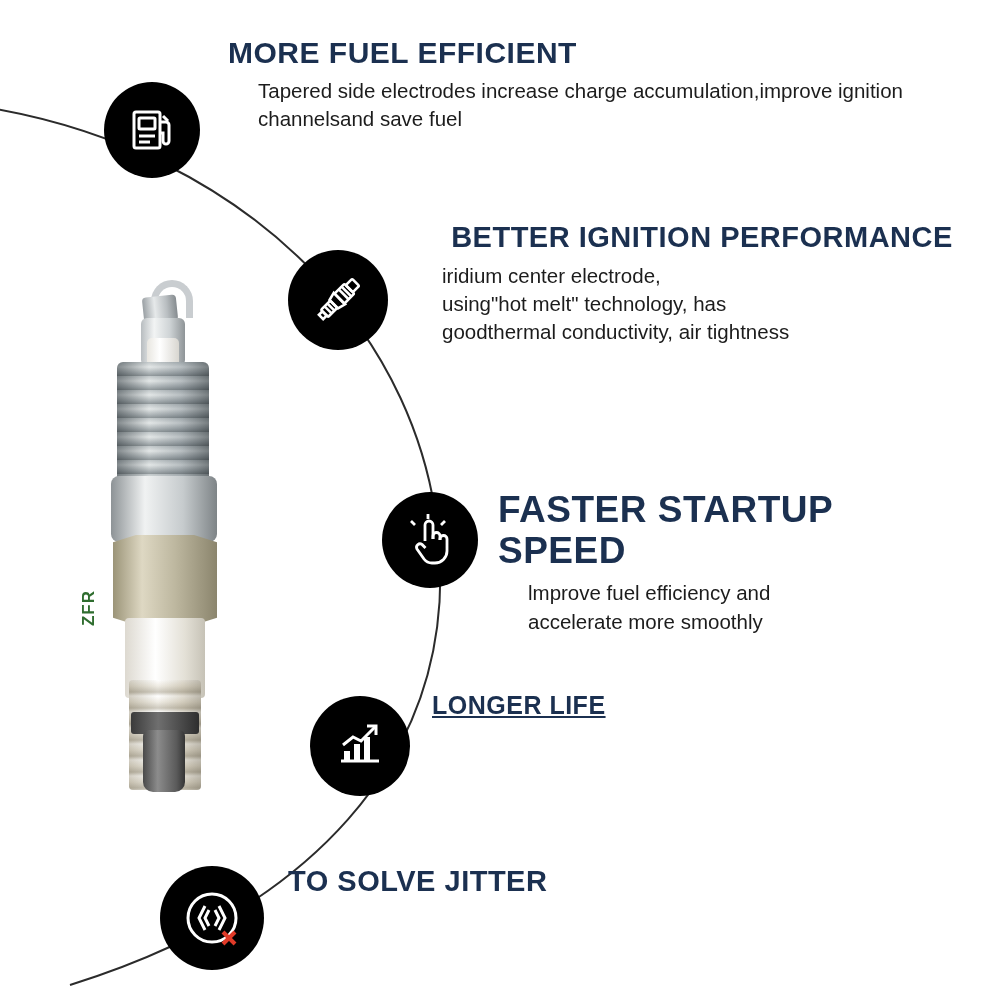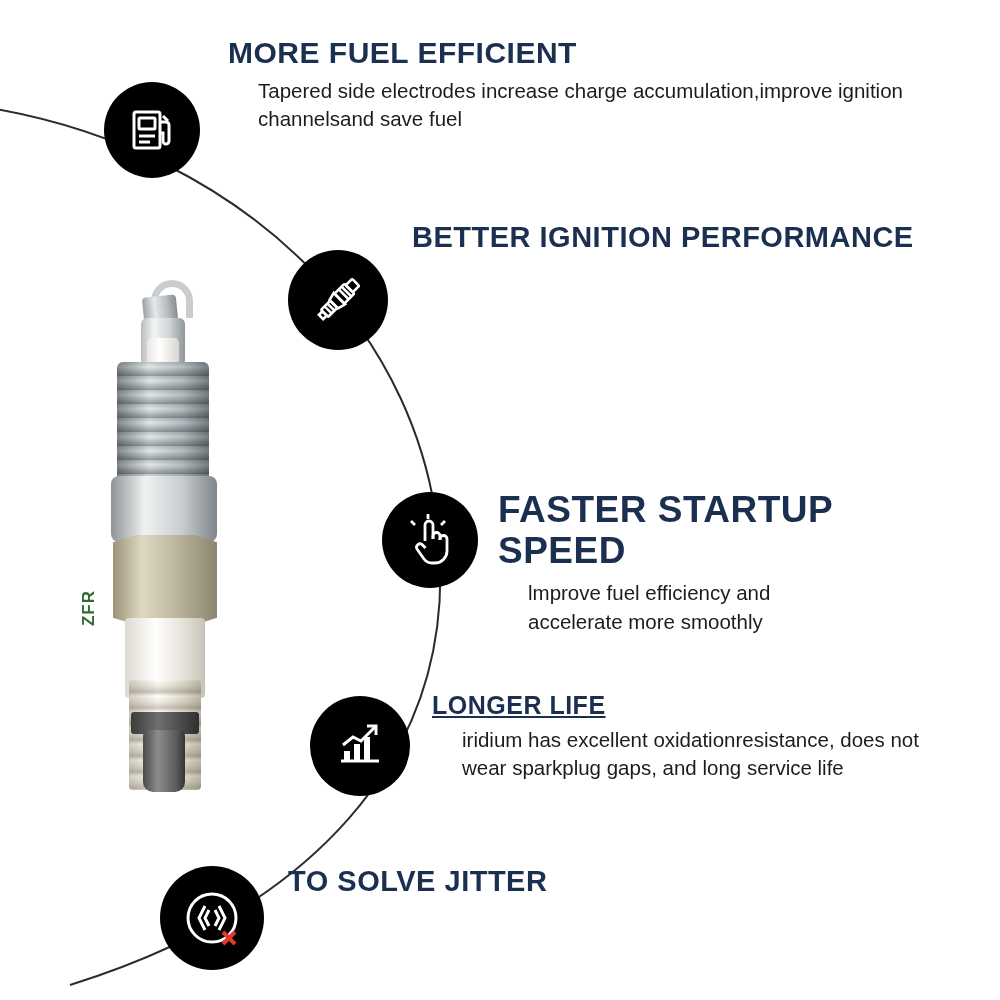--- a/index.html
+++ b/index.html
@@ -147,21 +147,21 @@
     font-size: 20.5px;
     margin-left: 30px;
   }
 
   
   #f1 { left: 228px; top: 36px; width: 700px; }
   #f1 .feat-title { font-size: 30px; }
   #f1 .feat-body { margin-top: 8px; }
 
   #f2 { left: 412px; top: 222px; width: 580px; }
-  #f2 .feat-title { font-size: 29px; }
+  #f2 .feat-title { font-size: 29px; text-align: center; }
   #f2 .feat-body { margin-top: 8px; }
 
   #f3 { left: 498px; top: 490px; width: 470px; }
   #f3 .feat-title { font-size: 37px; }
   #f3 .feat-body { margin-top: 8px; }
 
   #f4 { left: 432px; top: 692px; width: 530px; }
   #f4 .feat-title { font-size: 25px; text-decoration: underline; }
   #f4 .feat-body { margin-top: 6px; }
 
@@ -217,20 +217,23 @@
       <path d="M23 29 h16 l-2 8 h-12 z"></path>
       <rect x="26" y="37" width="10" height="13" rx="1"></rect>
       <line x1="26" y1="41" x2="36" y2="41"></line>
       <line x1="26" y1="45" x2="36" y2="45"></line>
       <path d="M28 50 h6 v5 h-6 z"></path>
     </g>
   </svg>
 </div>
 <div class="feature" id="f2">
   <div class="feat-title">BETTER IGNITION PERFORMANCE</div>
+  <div class="feat-body" style="white-space:pre-line">iridium center electrode,
+using"hot melt" technology, has
+goodthermal conductivity, air tightness</div>
 </div>
 
 <div class="badge" style="left:382px; top:492px; width:96px; height:96px;">
   <svg width="58" height="58" viewBox="0 0 58 58" fill="none" stroke="#ffffff" stroke-width="2.8">
     <path d="M24 30 V14 a4 4 0 0 1 8 0 v14"></path>
     <path d="M32 28 v-3 a3.5 3.5 0 0 1 7 0 v4"></path>
     <path d="M39 29 v-1 a3.5 3.5 0 0 1 7 0 v12 a12 12 0 0 1 -12 12 h-3 a10 10 0 0 1 -8 -4 l-7 -10 a3.5 3.5 0 0 1 5 -4.6 l3.5 3.6"></path>
     <path d="M14 14 l-4 -4 M27 8 l0 -5 M40 14 l4 -4"></path>
   </svg>
 </div>
@@ -245,21 +248,20 @@
     <line x1="12" y1="46" x2="50" y2="46"></line>
     <rect x="15" y="36" width="6" height="10" fill="#ffffff" stroke="none"></rect>
     <rect x="25" y="29" width="6" height="17" fill="#ffffff" stroke="none"></rect>
     <rect x="35" y="22" width="6" height="24" fill="#ffffff" stroke="none"></rect>
     <path d="M14 30 L24 22 L32 26 L46 12" stroke-width="3"></path>
     <path d="M38 11 h9 v9" stroke-width="3"></path>
   </svg>
 </div>
 <div class="feature" id="f4">
   <div class="feat-title">LONGER LIFE</div>
-  <div class="feat-body">iridium has excellent oxidationresistance, does not wear sparkplug gaps, and long service life</div>
 </div>
 
 <div class="badge" style="left:160px; top:866px; width:104px; height:104px;">
   <svg width="68" height="68" viewBox="0 0 68 68" fill="none" stroke="#ffffff" stroke-width="3">
     <circle cx="34" cy="34" r="24"></circle>
     <path d="M27 22 l-6 12 l6 12"></path>
     <path d="M41 22 l6 12 l-6 12"></path>
     <path d="M31 26 l-4 8 l4 8"></path>
     <path d="M37 26 l4 8 l-4 8"></path>
     <g stroke="#e03a28" stroke-width="4">

